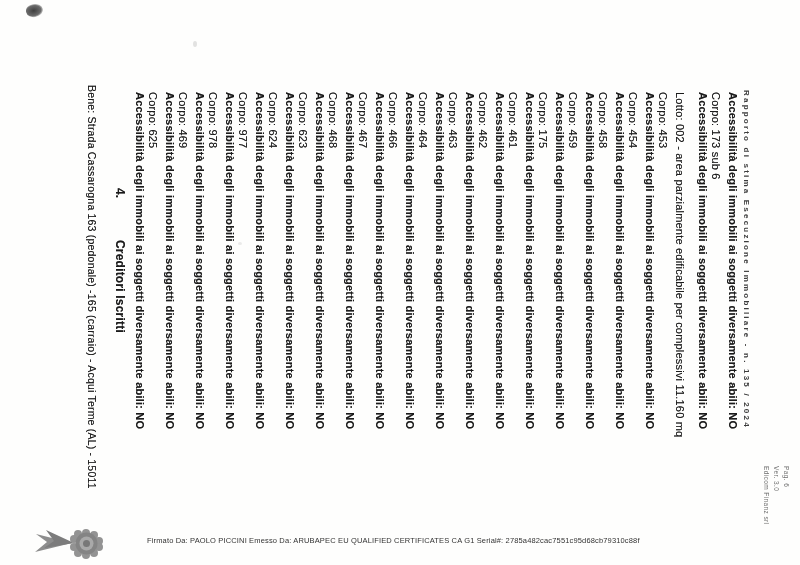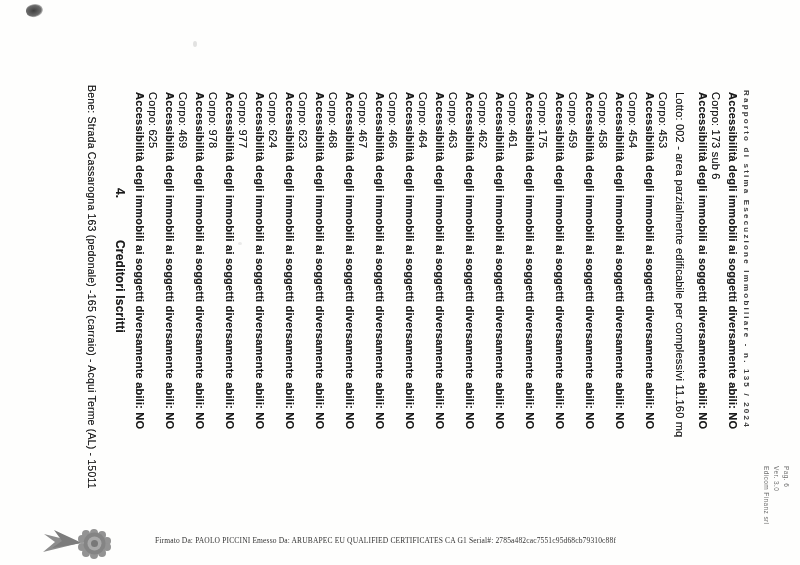--- a/index.html
+++ b/index.html
@@ -24,21 +24,21 @@
   .line.bene{margin-top:85px;margin-right:15px;font-size:10.5px;}
   
   .pagefoot{
     position:absolute;top:466px;right:8px;
     writing-mode:vertical-rl;text-orientation:mixed;
     color:#6e6e6e;font-size:6.5px;line-height:8px;letter-spacing:.4px;
   }
   .pagefoot div{margin-right:2px;white-space:nowrap;}
   
   .sigfoot{
-    position:absolute;left:12px;top:524px;width:651px;height:41px;font-family:Liberation Serif, serif;
+    position:absolute;left:4px;top:524px;width:651px;height:41px;
   }
   .sigfoot .seal{position:absolute;left:28px;top:2px;width:78px;height:34px;}
   .sigfoot .sigtext{
     position:absolute;left:143px;top:12px;
     font-size:7.5px;letter-spacing:.15px;color:#333;white-space:nowrap;
   }
   
   .smudge{
     position:absolute;left:26px;top:4px;width:17px;height:13px;
     background:radial-gradient(ellipse at 45% 50%, #3f3f3f 0%, #6b6b6b 55%, rgba(120,120,120,0) 80%);

